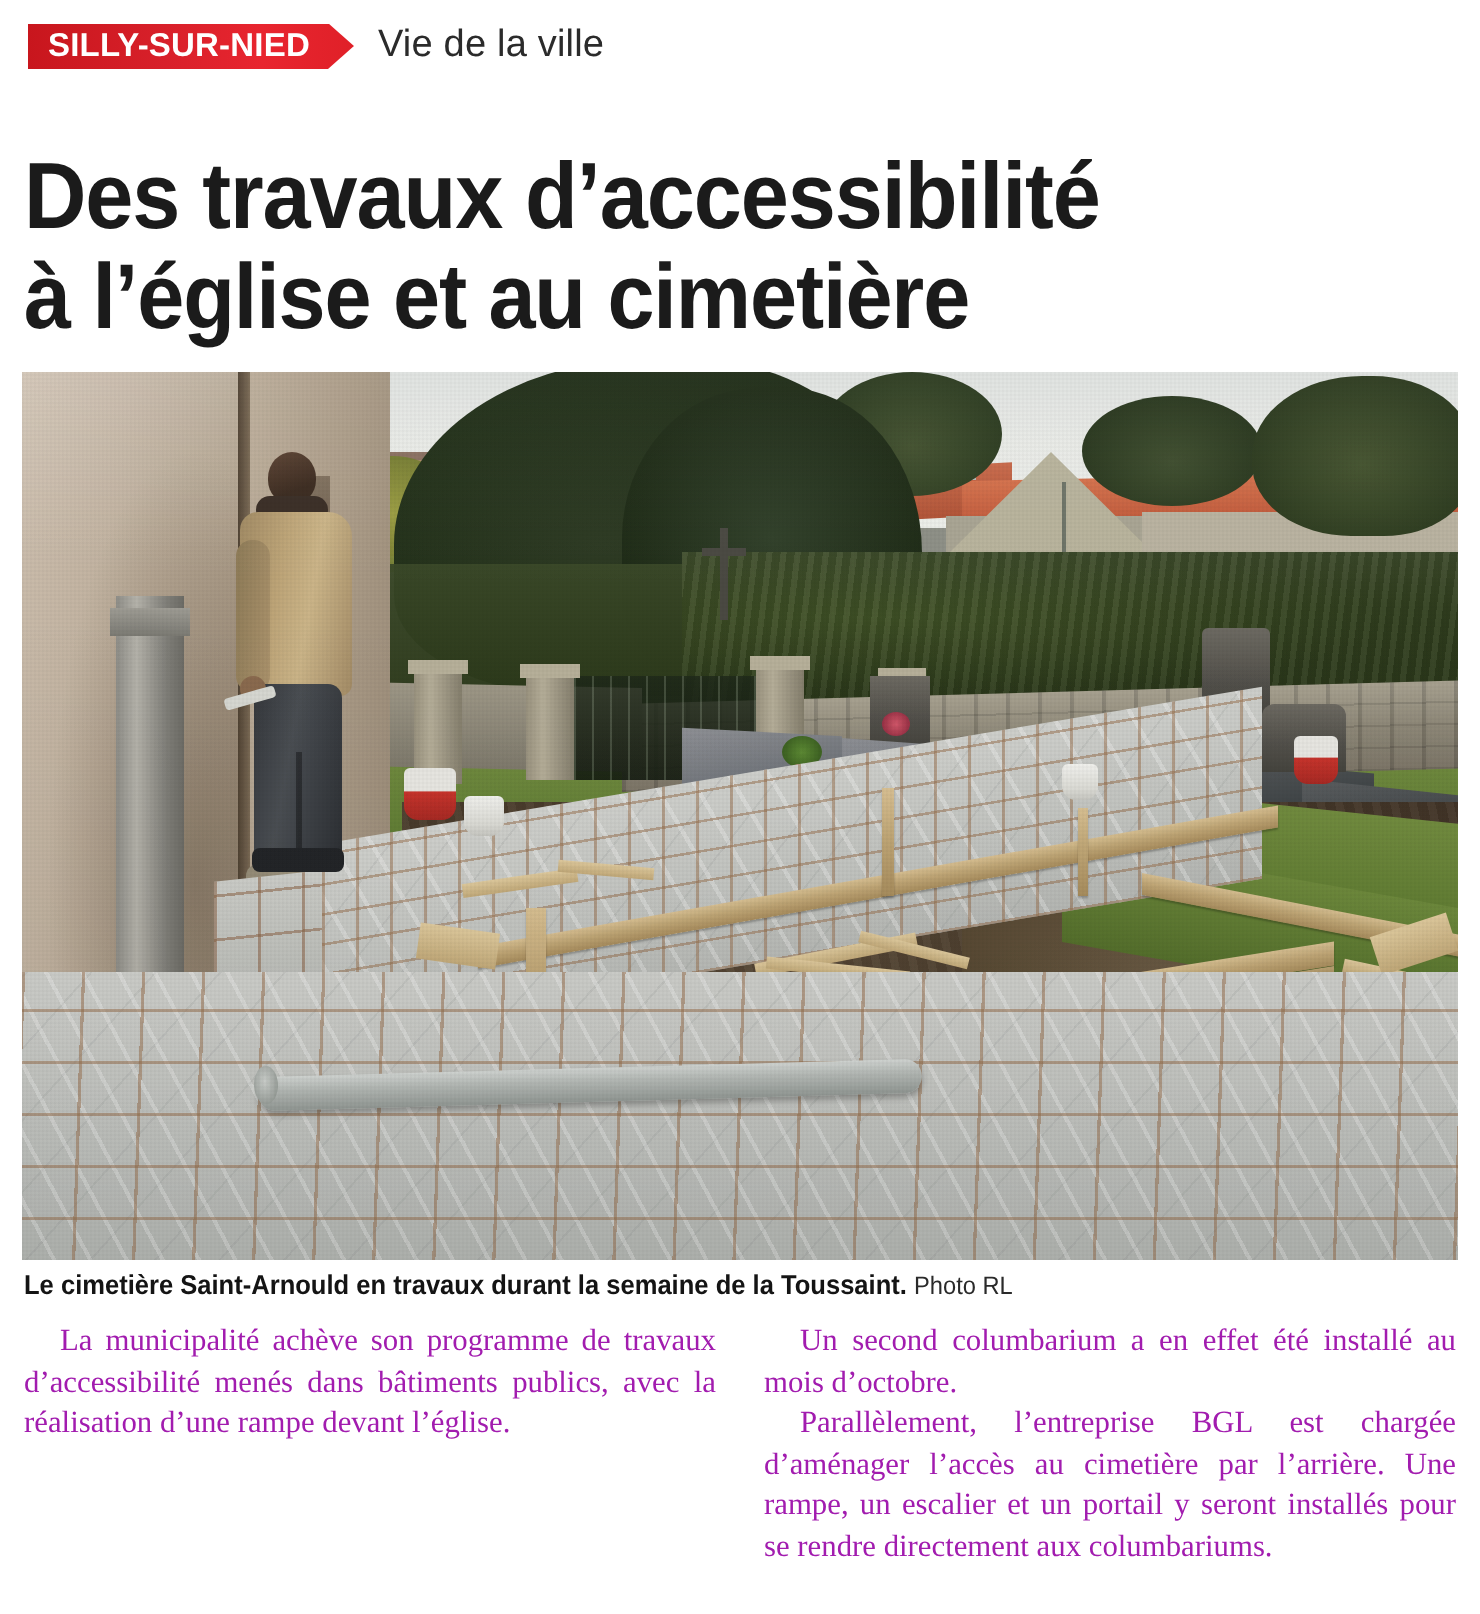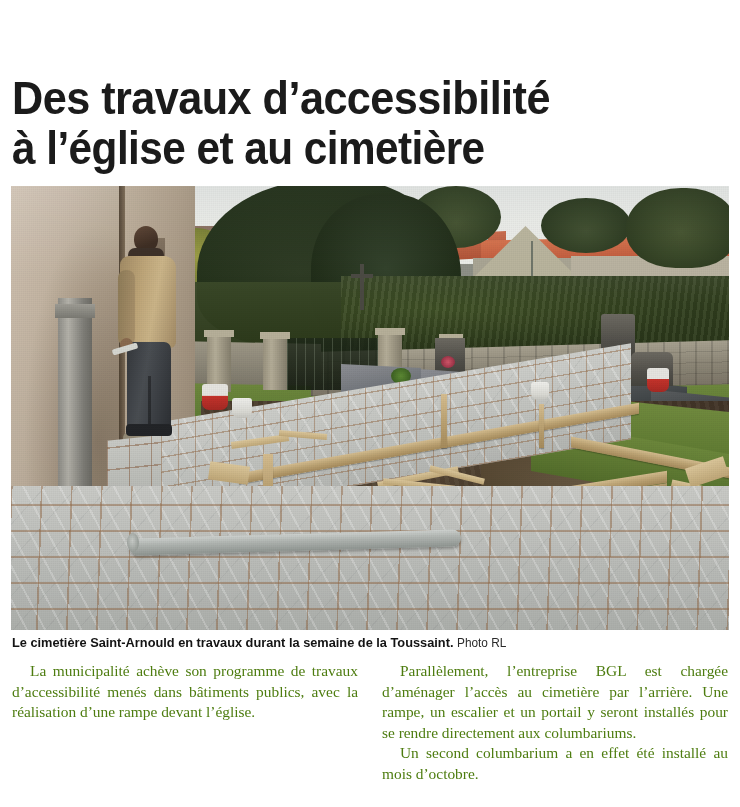--- a/index.html
+++ b/index.html
@@ -505,32 +505,36 @@
     width: 716px;
     height: 144px;
     display: flex;
     gap: 24px;
   }
   .col {
     width: 346px;
     font-family: "Liberation Serif", serif;
     font-size: 15.4px;
     line-height: 20.6px;
-    color: #4d7c0f;
+    color: #a21caf;
     text-align: justify;
     hyphens: manual;
   }
   .col p { margin: 0; text-indent: 18px; }
   .col p + p { margin-top: 0; }
 </style>
 </head>
 <body>
 
 <div class="page">
 
+  <div class="kicker-row">
+    <div class="locality-tag">SILLY-SUR-NIED</div>
+    <div class="section-label">Vie de la ville</div>
+  </div>
 
   <h1 class="headline">
     <span class="hl-line hl-line-1">Des travaux d’accessibilité</span>
     <span class="hl-line hl-line-2">à l’église et au cimetière</span>
   </h1>
 
   <figure class="photo-frame" style="margin:0">
     <div class="photo">
 
       <div class="sky"></div>
@@ -687,18 +691,18 @@
   <div class="caption">
     <b>Le cimetière Saint-Arnould en travaux durant la semaine de la Toussaint.</b>
     <span class="credit">Photo RL</span>
   </div>
 
   <div class="columns">
     <div class="col">
       <p>La municipalité achève son programme de travaux d’accessibilité menés dans bâtiments publics, avec la réalisation d’une rampe devant l’église.</p>
     </div>
     <div class="col">
+      <p>Un second columbarium a en effet été installé au mois d’octobre.</p>
       <p>Parallèlement, l’entreprise BGL est chargée d’aménager l’accès au cimetière par l’arrière. Une rampe, un escalier et un portail y seront installés pour se rendre directement aux columbariums.</p>
-      <p>Un second columbarium a en effet été installé au mois d’octobre.</p>
     </div>
   </div>
 
 </div>
 
 </body></html>

